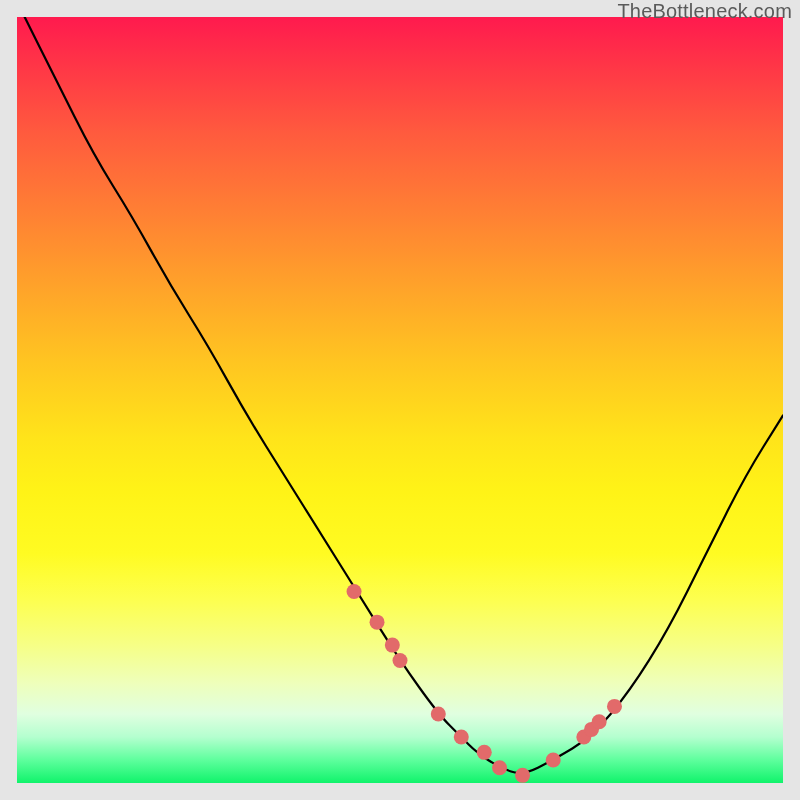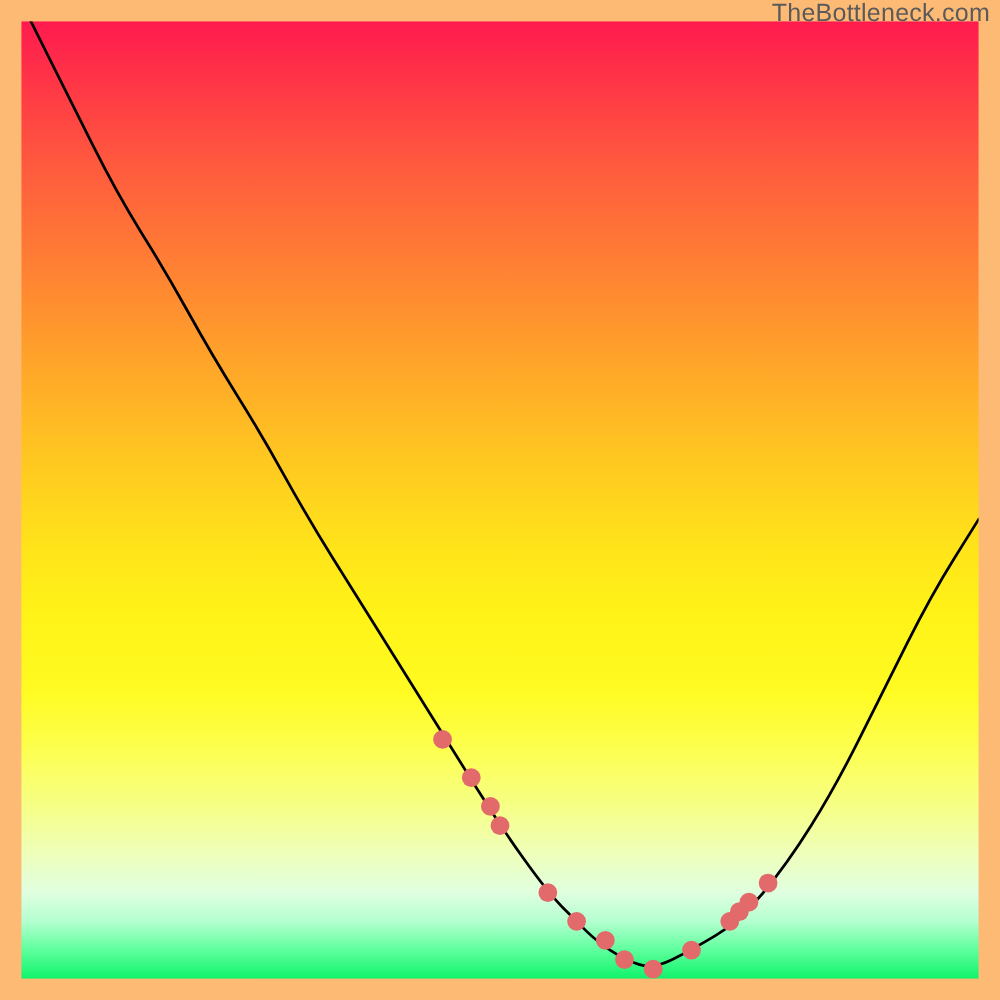--- a/index.html
+++ b/index.html
@@ -10,21 +10,21 @@
     background: #000;
     overflow: hidden;
     font-family: Arial, Helvetica, sans-serif;
   }
   .frame {
     position: absolute;
     left: 0;
     top: 0;
     width: 800px;
     height: 800px;
-    background: #fdba74;
+    background: #e5e5e5;
   }
   .plot-area {
     position: absolute;
     left: 17px;
     top: 17px;
     width: 766px;
     height: 766px;
     overflow: hidden;
   }
   .gradient-bg {

